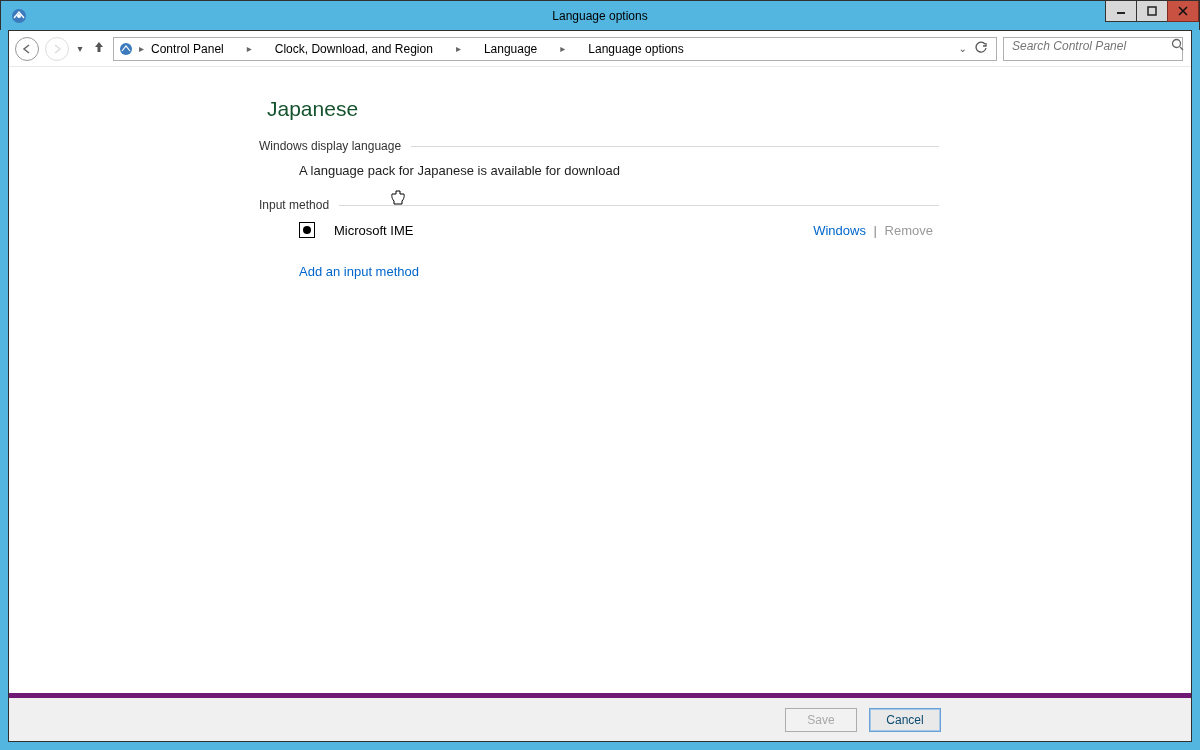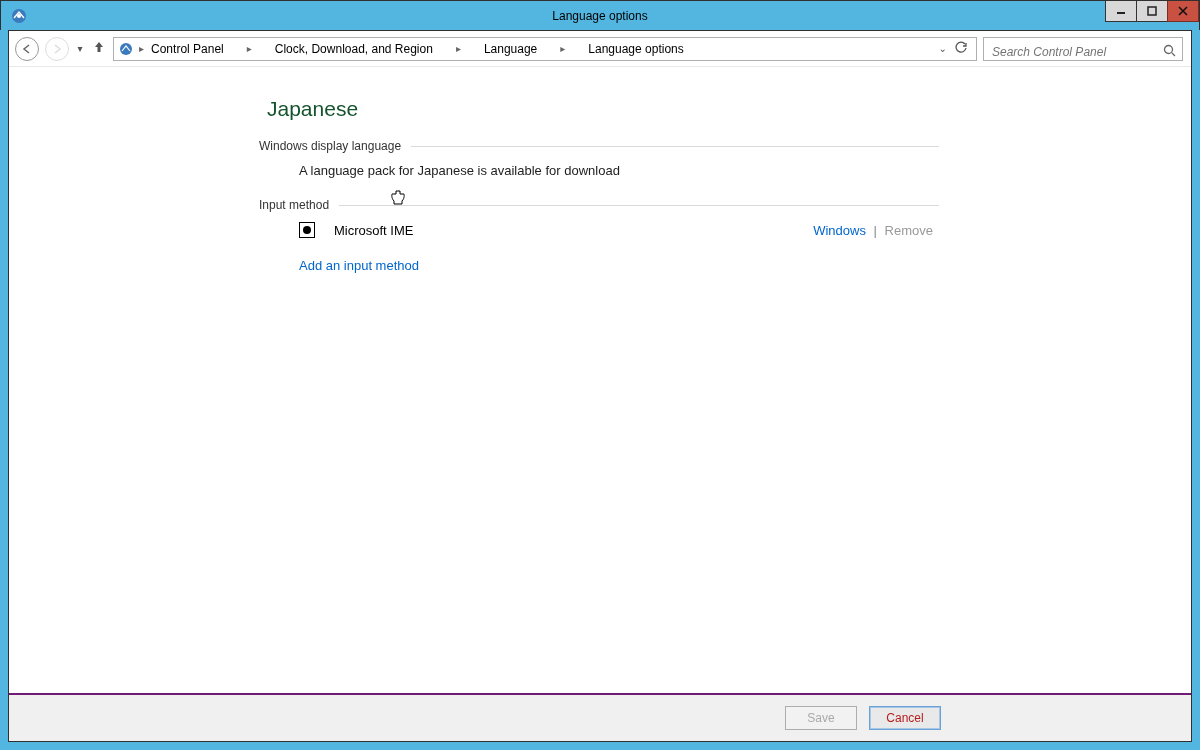--- a/index.html
+++ b/index.html
@@ -55,22 +55,22 @@
     flex: 1; height: 24px; border: 1px solid #b0b0b0; background: #fff;
     display: flex; align-items: center; padding: 0 2px; position: relative;
   }
   .addr-icon { width: 20px; display: flex; align-items: center; justify-content: center; }
   .crumbs { display: flex; align-items: center; gap: 16px; font-size: 12px; color: #000; }
   .crumb { padding: 0 4px; white-space: nowrap; }
   .crumb-sep { color: #666; font-size: 10px; padding: 0 3px; }
   .addr-right { margin-left: auto; display: flex; align-items: center; gap: 8px; padding-right: 6px; color: #555; }
 
   .searchbox {
-    width: 200px; height: 24px; border: 1px solid #b0b0b0; background: #fff;
-    display: flex; align-items: flex-end; padding: 0 6px; color: #777;
+    width: 180px; height: 24px; border: 1px solid #b0b0b0; background: #fff;
+    display: flex; align-items: flex-start; padding: 0 6px; color: #777;
   }
   .searchbox input {
     flex: 1; border: none; outline: none; font-size: 12px; font-style: italic; color: #777;
     background: transparent;
   }
   .searchbox .mag { color: #555; }
 
   
   .content {
     position: absolute; top: 36px; left: 0; right: 0; bottom: 48px;
@@ -93,33 +93,33 @@
     display: flex; align-items: center; justify-content: space-between;
     padding-right: 6px;
   }
   .ime-left { display: flex; align-items: center; gap: 19px; }
   .ime-icon { width: 16px; height: 16px; border: 1px solid #000; display: flex; align-items: center; justify-content: center; }
   .ime-icon .dot { width: 8px; height: 8px; background: #000; border-radius: 50%; }
   .ime-links { color: #888; }
   .ime-links a { color: #0066cc; text-decoration: none; cursor: pointer; }
   .ime-links .sep { margin: 0 4px; }
   .ime-links .disabled { color: #999; }
-  .add-link { margin-top: 20px; }
+  .add-link { margin-top: 26px; }
   .add-link a { color: #0066cc; text-decoration: none; cursor: pointer; }
 
   
   .buttonbar {
     position: absolute; left: 0; right: 0; bottom: 0; height: 48px;
-    background: #f0f0f0; border-top: 2px solid #701a75;
+    background: #f0f0f0; border-top: 5px solid #701a75;
     display: flex; align-items: center; justify-content: flex-end;
     padding-right: 250px; gap: 12px;
   }
   .btn {
     min-width: 72px; height: 24px; border: 1px solid #adadad; background: #e9e9e9;
-    font-size: 12px; color: #b91c1c; display: flex; align-items: center; justify-content: center;
+    font-size: 12px; color: #0c4a6e; display: flex; align-items: center; justify-content: center;
     padding: 0 14px;
   }
   .btn.disabled { color: #a9a9a9; background: #f2f2f2; }
   .btn.focus { border: 1px solid #6aa2d8; box-shadow: inset 0 0 0 1px #a6c8e6; }
 
   .cursor {
     position: absolute; width: 16px; height: 20px; pointer-events: none;
     left: 390px; top: 190px;
   }
 </style>

